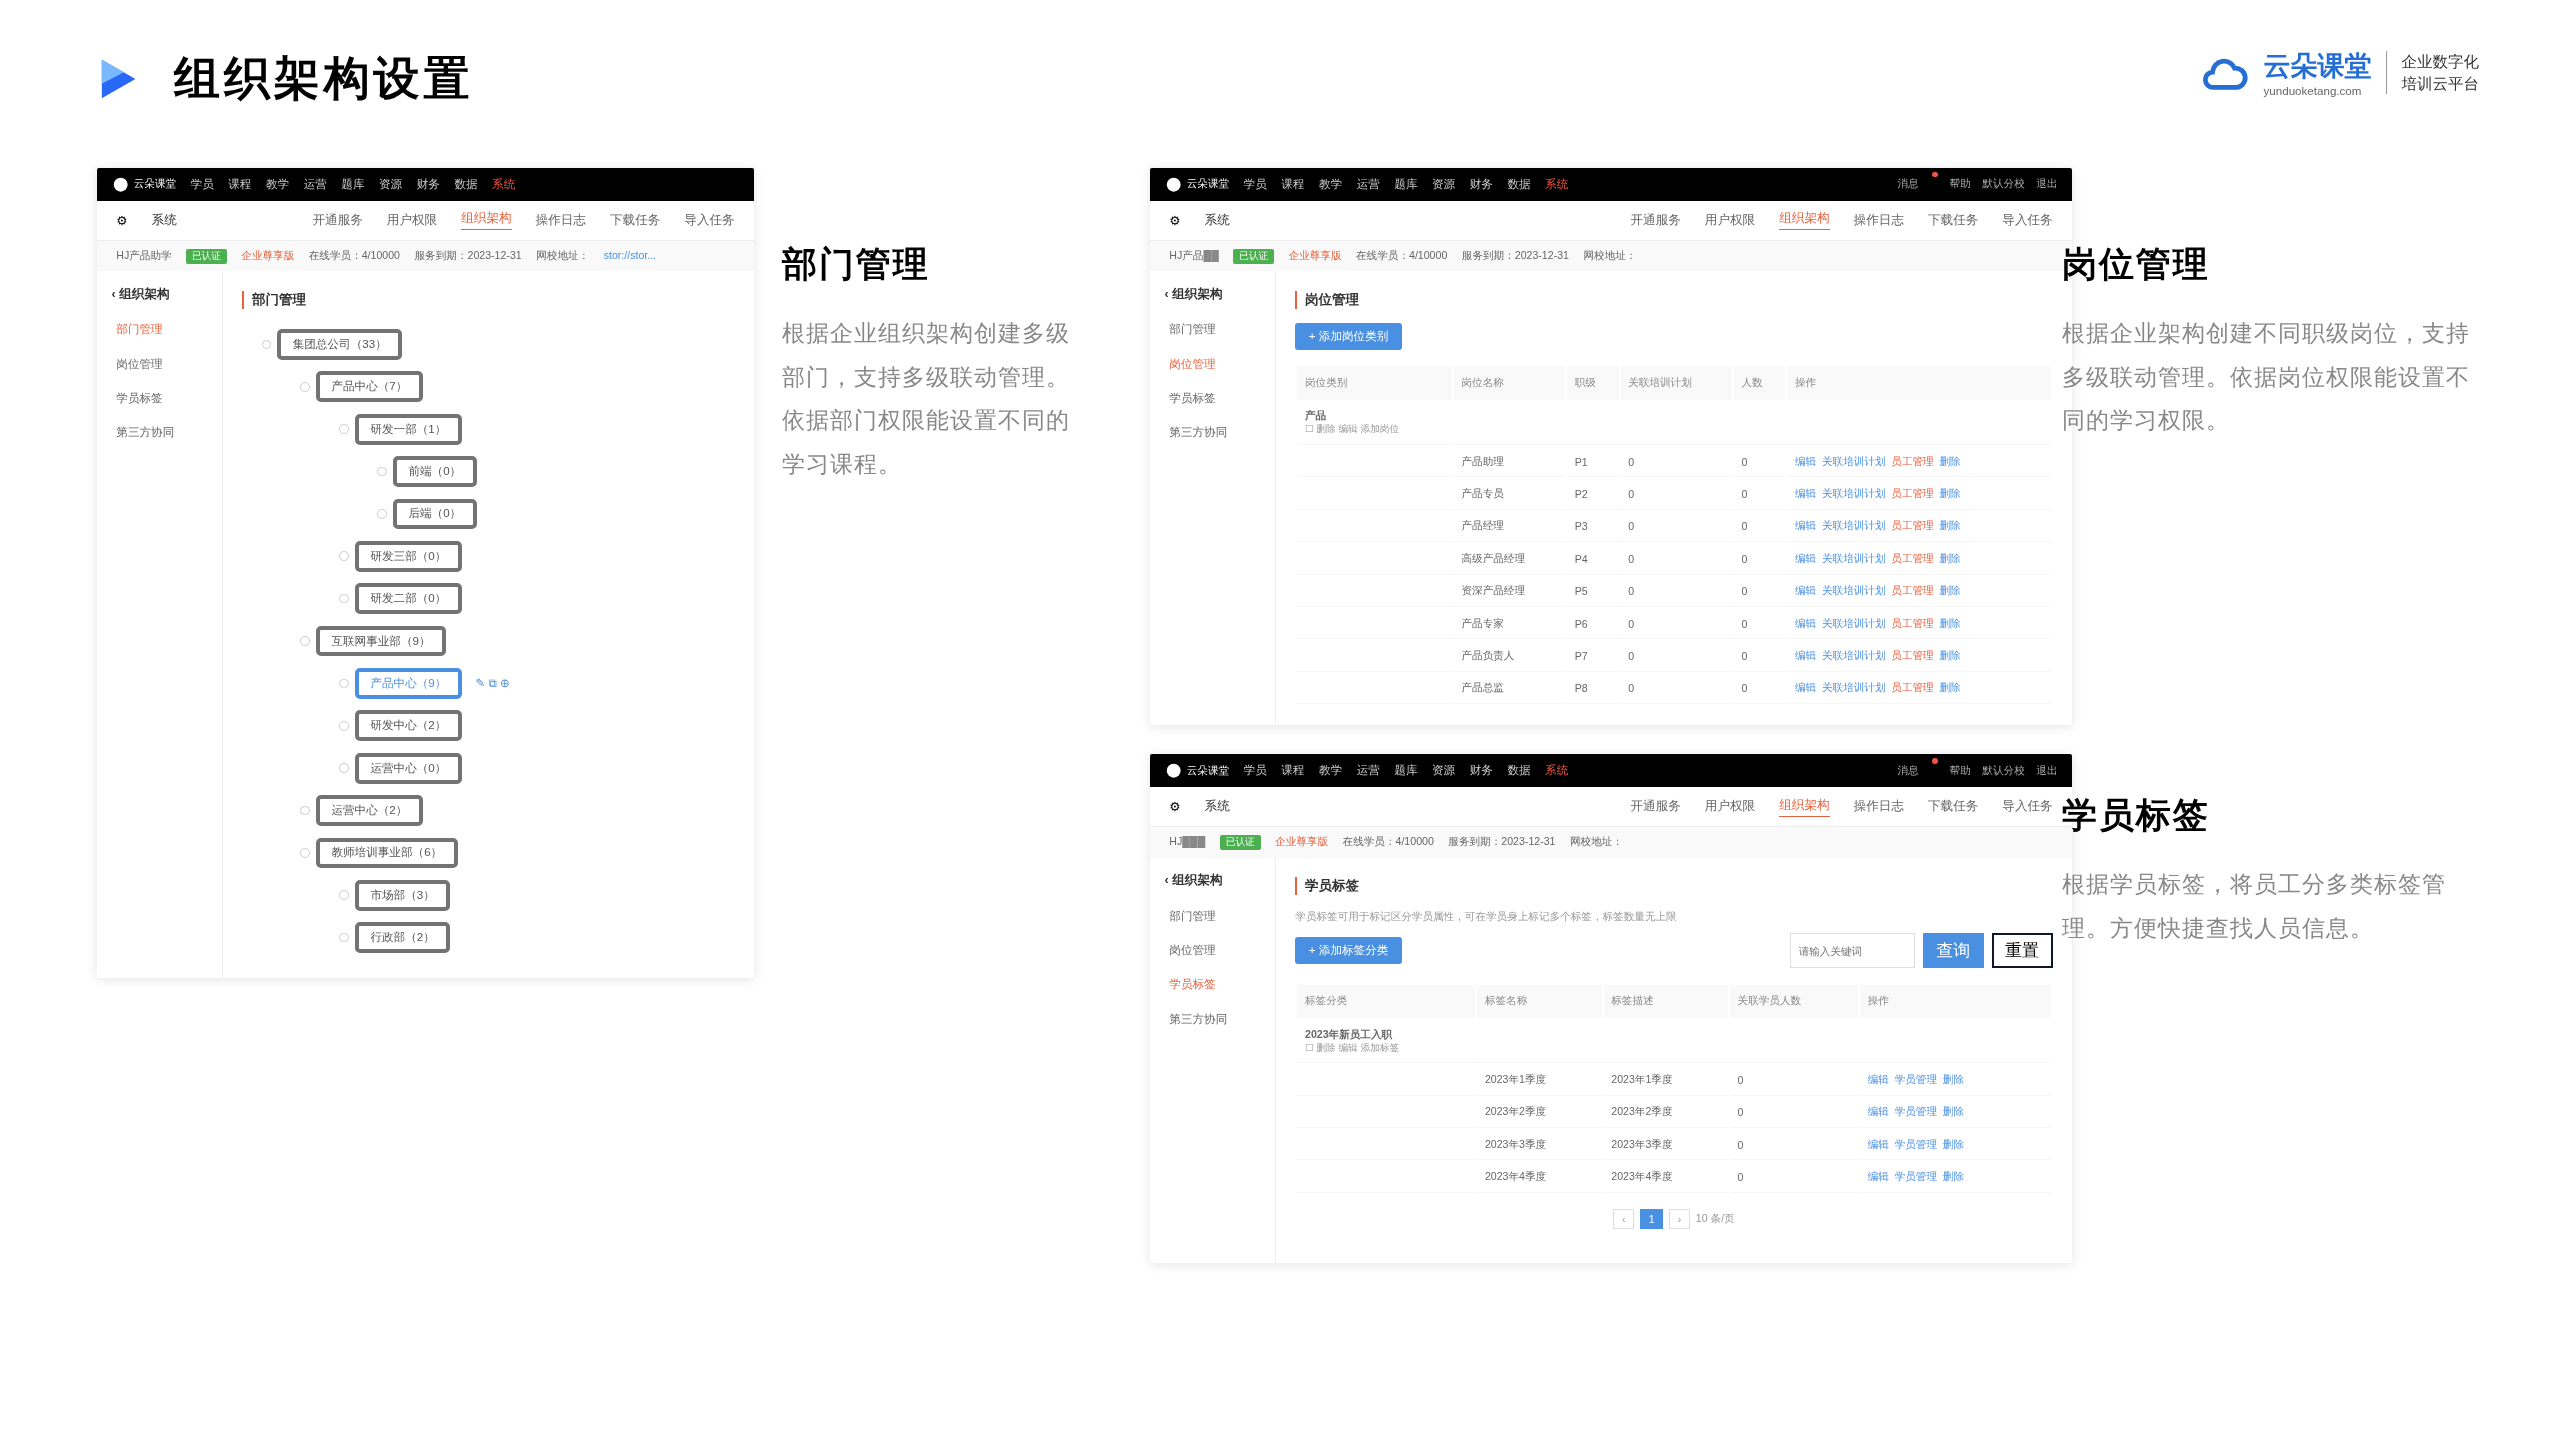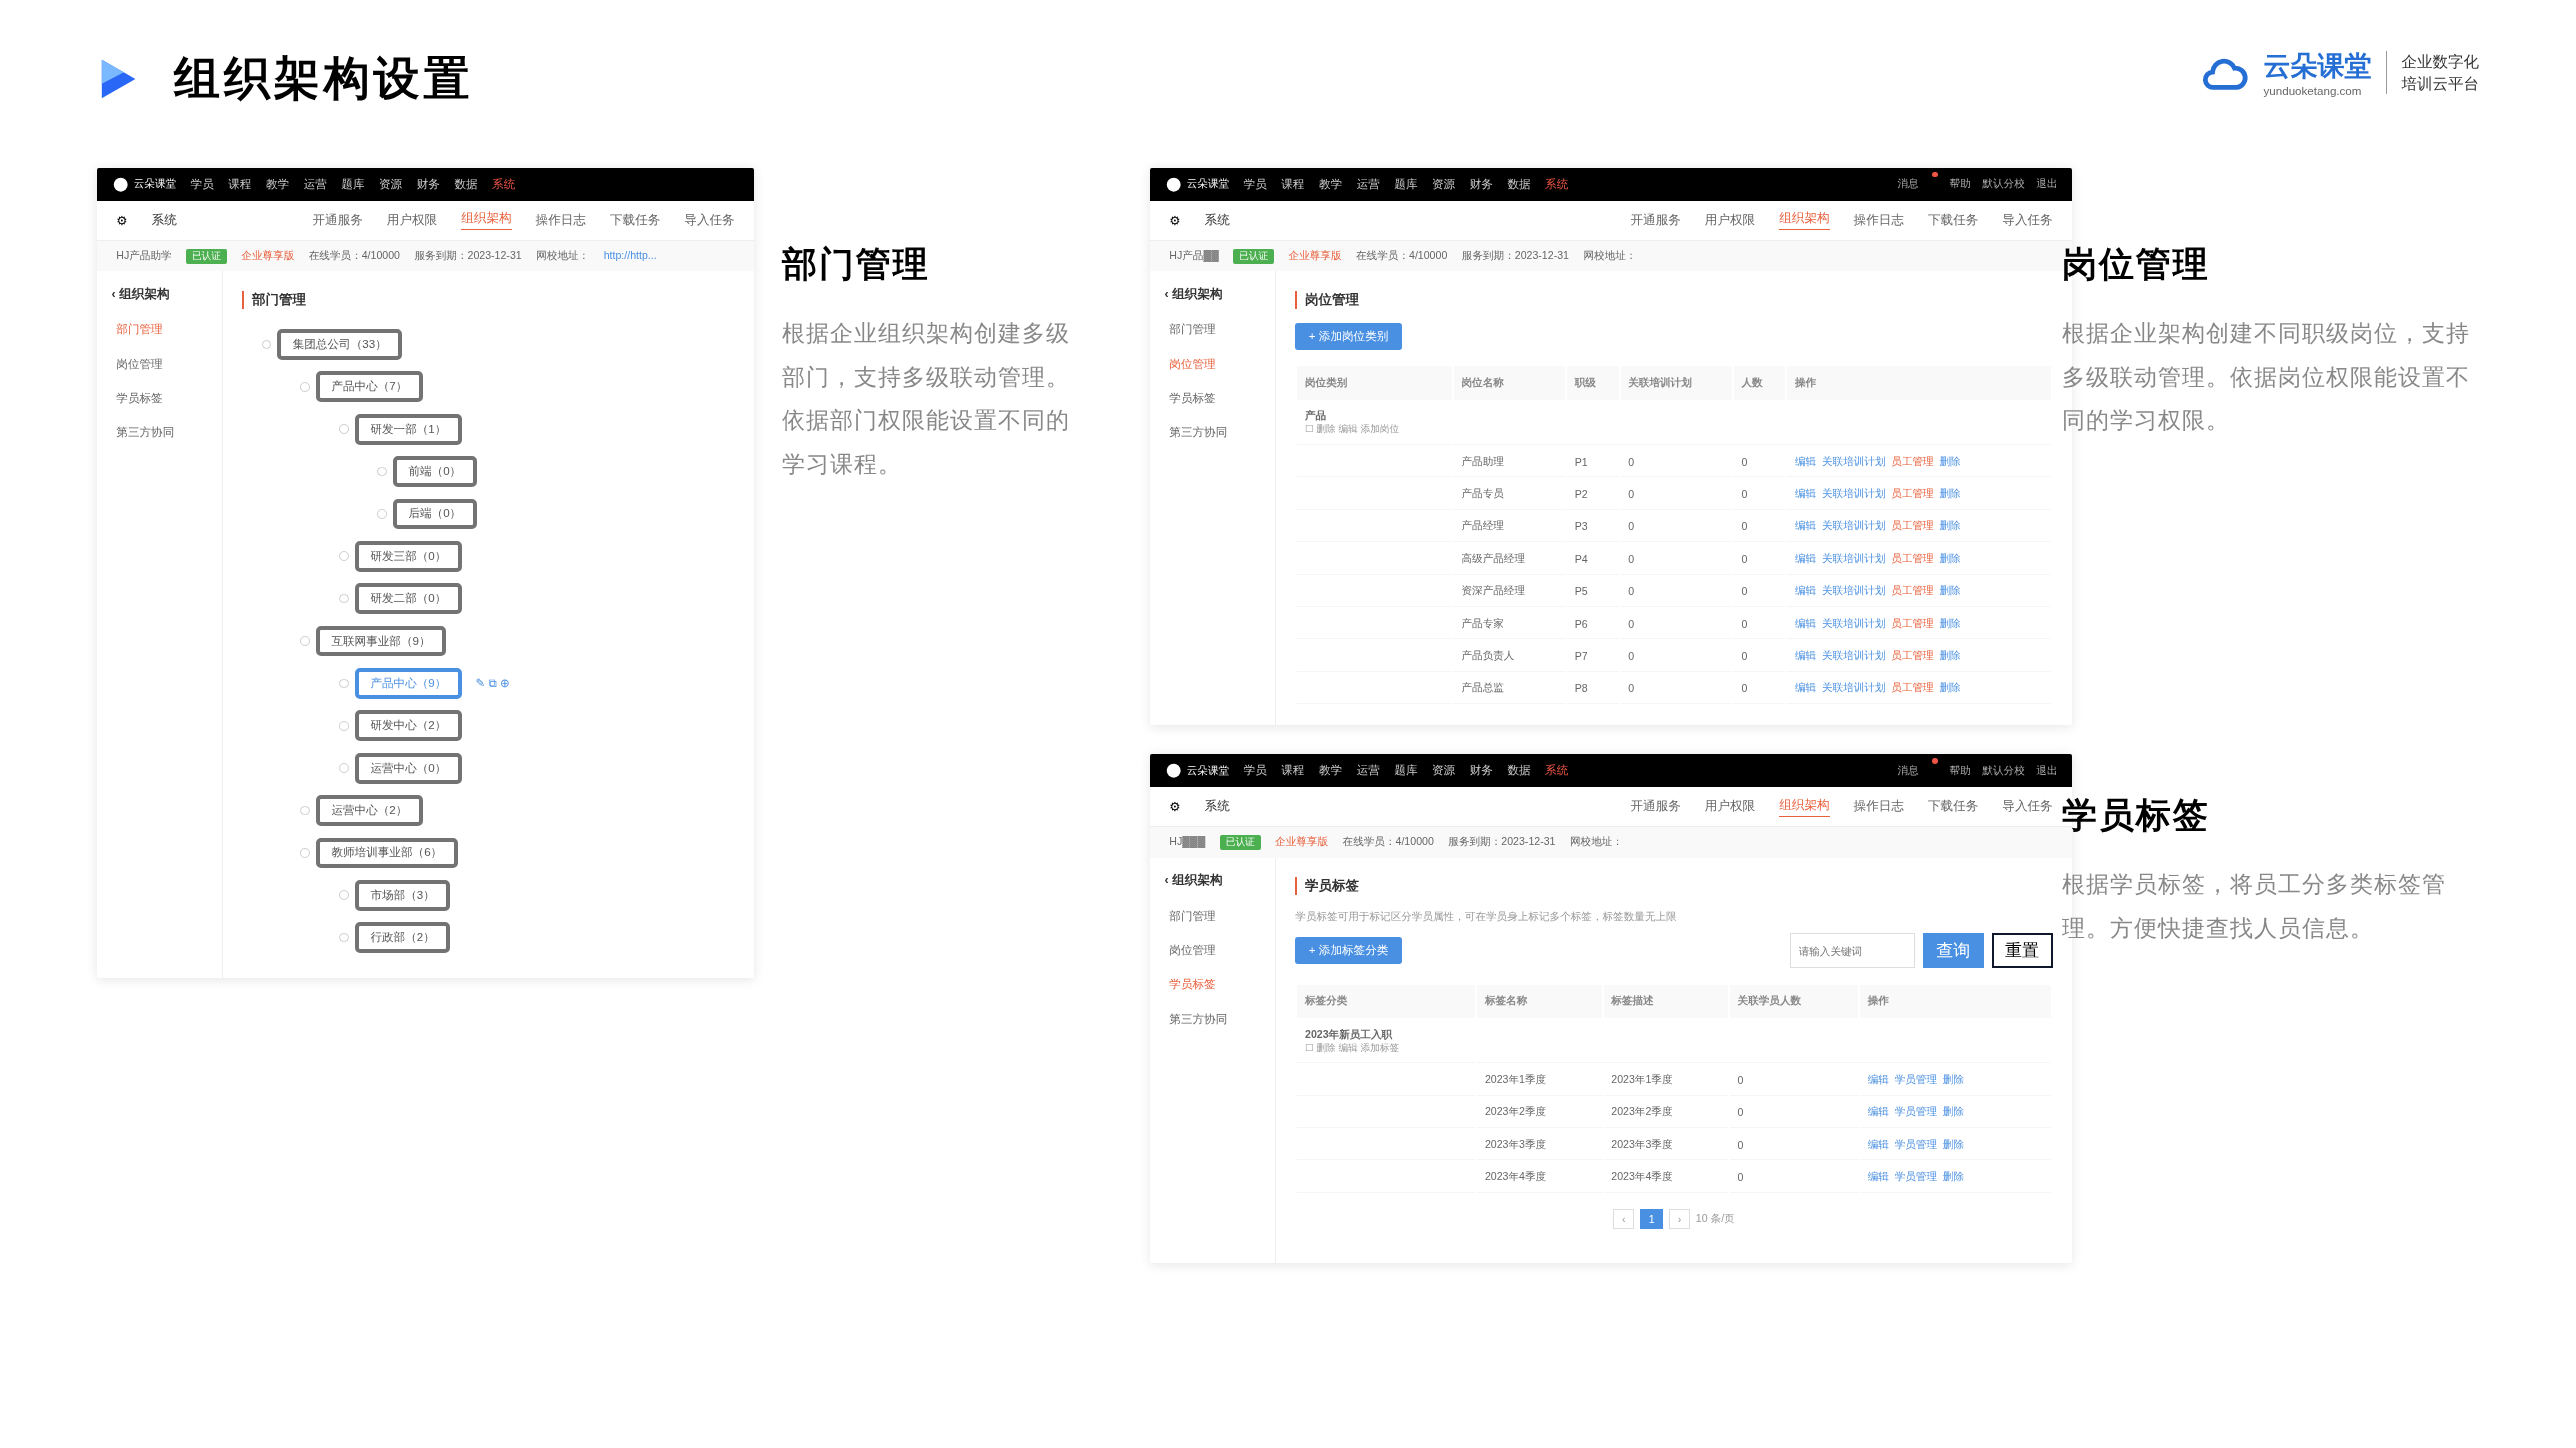--- a/index.html
+++ b/index.html
@@ -39,21 +39,21 @@
 .body-title{font-size:13.5px;font-weight:600;color:#333;margin-bottom:14.5px;border-left:2.9px solid #e8603c;padding-left:7.7px}
 .tree{font-size:11.6px;color:#666}
 .tree-item{padding:5.8px 0;display:flex;align-items:center;gap:5.8px}
 .tree-node{border:4px solid #737373;padding:3.9px 11.6px;border-radius:5px;display:inline-block;color:#555}
 .tree-node.hl{border-color:#4a90e2;color:#4a90e2}
 .tree-dot{width:9.7px;height:9.7px;border:1.9px solid #ccc;border-radius:50%;background:#fff}
 .tree-icons{display:inline-flex;gap:7.7px;margin-left:7.7px;color:#4a90e2;font-size:11.6px}
 .lvl1{margin-left:19.3px}.lvl2{margin-left:58px}.lvl3{margin-left:97px}.lvl4{margin-left:135px}
 .btn-add{background:#4a90e2;color:#fff;border:none;padding:5.8px 13.5px;font-size:11.6px;border-radius:2.9px;cursor:pointer}
 .tbl{width:100%;font-size:10.6px;color:#666;margin-top:14.5px}
-.tbl th{text-align:left;padding:9.7px 7.7px;background:#f9f9f9;font-weight:700;color:#888}
+.tbl th{text-align:left;padding:9.7px 7.7px;background:#f9f9f9;font-weight:400;color:#888}
 .tbl td{padding:7.7px;border-bottom:1px solid #f5f5f5}
 .tbl .link{color:#4a90e2;margin-right:5.8px;cursor:pointer}
 .tbl .link-o{color:#e8603c;margin-right:5.8px;cursor:pointer}
 .row-sub{display:flex;gap:9.7px;font-size:9.7px;color:#999;align-items:center}
 .rtxt h2{font-size:35px;font-weight:600;color:#000;margin-bottom:24px;letter-spacing:1.9px}
 .rtxt p{font-size:23px;color:#888;line-height:1.9;letter-spacing:1px}
 .search-box{display:flex;gap:7.7px;margin-left:auto}
 .search-box input{border:1px solid #ddd;padding:3.9px 7.7px;font-size:10.6px;width:125px}
 .btn-sm{padding:3.9px 11.6px;font-size:17px;border:2px solid #0f172a;background:#fff;cursor:pointer}
 .btn-sm.primary{background:#4a90e2;color:#fff;border-color:#4a90e2}
@@ -121,21 +121,21 @@
         <span class="tab">下载任务</span>
         <span class="tab">导入任务</span>
       </div>
       <div class="infobar">
         <span>HJ产品助学</span>
         <span class="badge-g">已认证</span>
         <span class="badge-o">企业尊享版</span>
         <span>在线学员：4/10000</span>
         <span>服务到期：2023-12-31</span>
         <span>网校地址：</span>
-          <span style="color:#4a90e2">http://http...</span>
+          <span style="color:#4a90e2">stor://stor...</span>
       </div>
       <div class="main">
         <div class="sidebar">
           <div class="side-hdr">‹ <span>组织架构</span></div>
           <div class="side-item active">部门管理</div>
           <div class="side-item">岗位管理</div>
           <div class="side-item">学员标签</div>
           <div class="side-item">第三方协同</div>
         </div>
         <div class="body">

